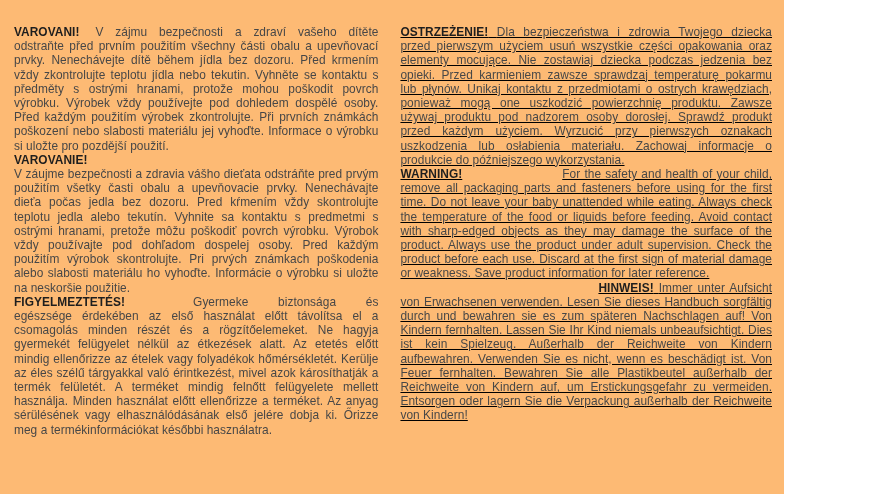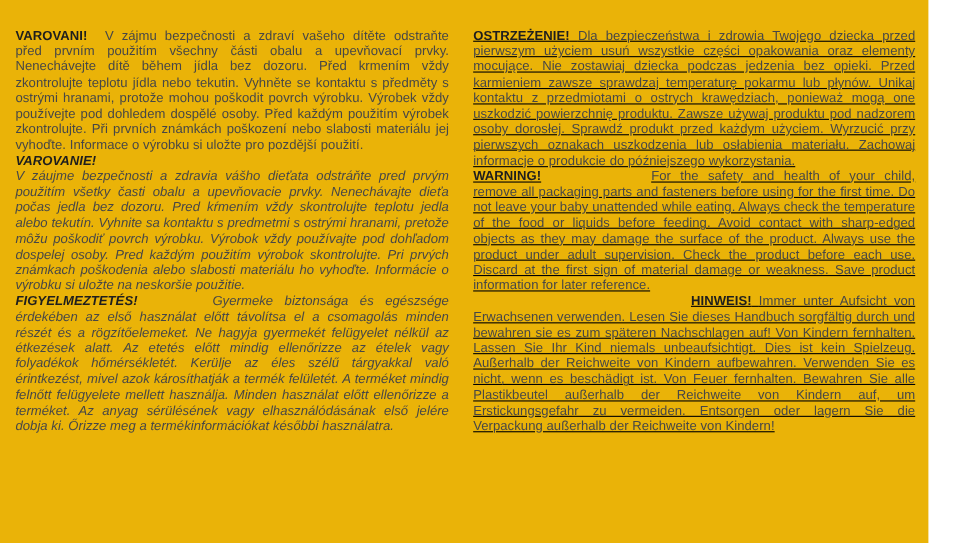--- a/index.html
+++ b/index.html
@@ -8,26 +8,26 @@
     background: #ffffff;
   }
   body {
     width: 874px;
     height: 494px;
     overflow: hidden;
     font-family: "Liberation Sans", sans-serif;
   }
   .page {
     box-sizing: border-box;
-    width: 844px;
+    width: 784px;
     height: 494px;
     padding: 25px 12px 10px 14px;
     display: flex;
     gap: 22px;
-    background: #eab308;
+    background: #fdba74;
   }
   .col { display: block; }
   .col-left  { width: 409px; }
   .col-right { width: 417px; text-decoration: underline; }
   p.para {
     margin: 0;
     text-align: justify;
     font-size: 11.9px;
     line-height: 14.2px;
     color: #474747;
@@ -40,21 +40,21 @@
   
   .spacer { display: inline-block; height: 1px; }
   .sp-czech { width: 16px; }
   .sp-hungarian { width: 68px; }
   .sp-english { width: 100px; }
   
   .head-block { display: block; }
   
   .para-german { text-indent: 198px; }
   
-  .gap-1 { margin-top: 14px; font-style: italic; }
+  .gap-1 { margin-top: 14px; }
   .gap-en { margin-top: 28px; }
   .gap-de { margin-top: 32px; }
 </style>
 </head>
 <body>
 
 <div class="page">
 
   <div class="col col-left">
 

